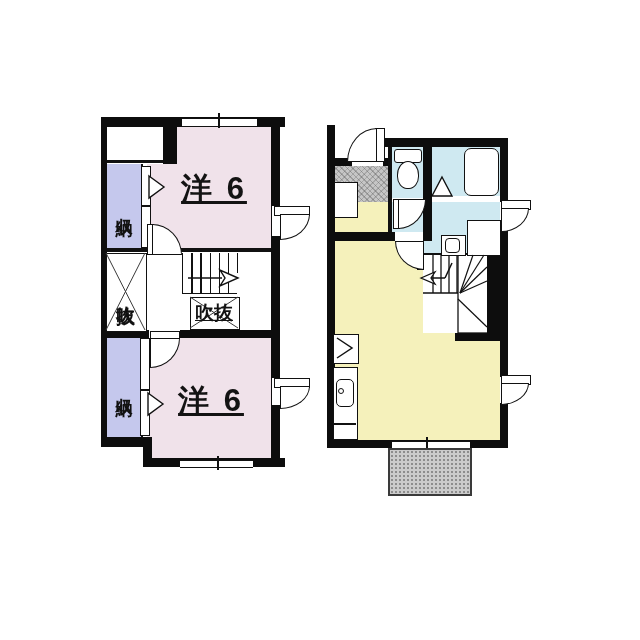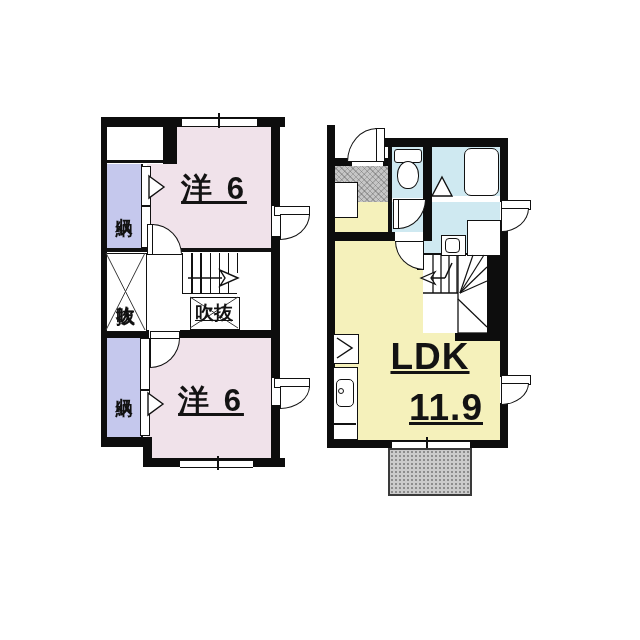--- a/index.html
+++ b/index.html
@@ -189,16 +189,14 @@
     <line x1="37" y1="38" x2="61" y2="0" stroke="#111" stroke-width="1.2"></line>
     <line x1="37" y1="38" x2="64" y2="12" stroke="#111" stroke-width="1.2"></line>
     <line x1="37" y1="38" x2="64" y2="26" stroke="#111" stroke-width="1.2"></line>
     <line x1="35" y1="44" x2="64" y2="72" stroke="#111" stroke-width="1.2"></line>
     <line x1="35" y1="78" x2="64" y2="78" stroke="#111" stroke-width="1.3"></line>
     <line x1="29" y1="8" x2="22" y2="23" stroke="#111" stroke-width="1.5"></line>
     <line x1="22" y1="23" x2="4" y2="23" stroke="#111" stroke-width="1.5"></line>
     <polygon points="-2,23 12,17 8,23 12,29" fill="#ffffff" stroke="#111" stroke-width="1.3"></polygon>
   </svg>
 
-  <div class="label" style="left:365px;top:336px;width:130px;height:42px;font-size:37px;letter-spacing:1px;">LDK</div>
-  <div class="label" style="left:381px;top:387px;width:130px;height:42px;font-size:37px;letter-spacing:1px;">11.9</div>
 
 </div>
 
 </body></html>

